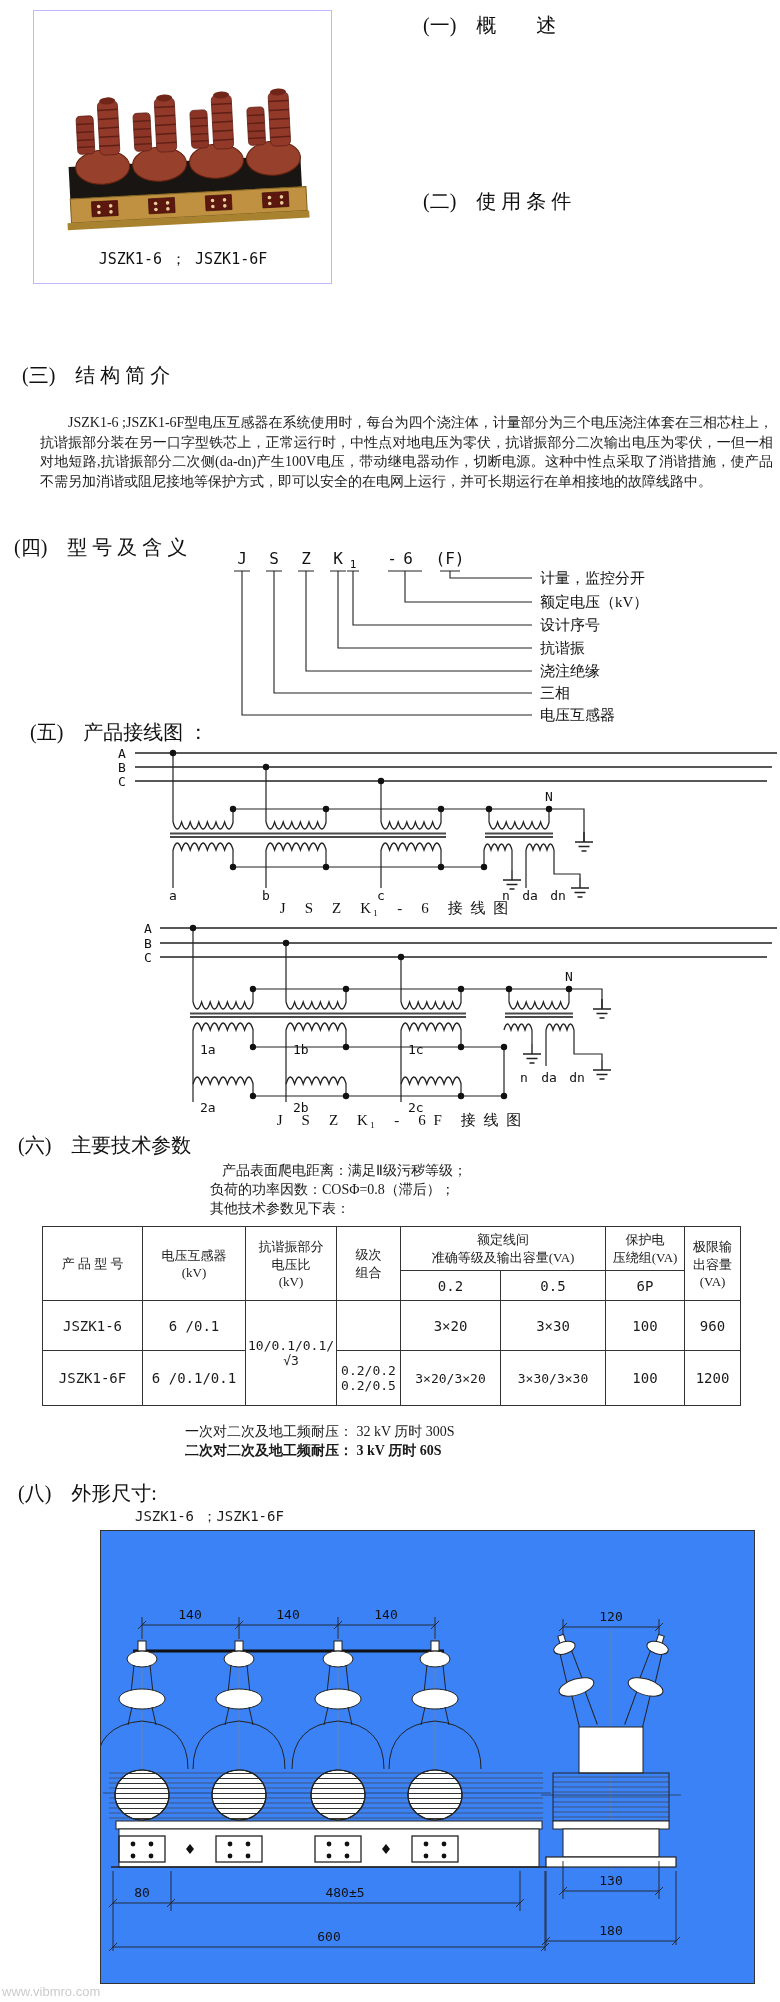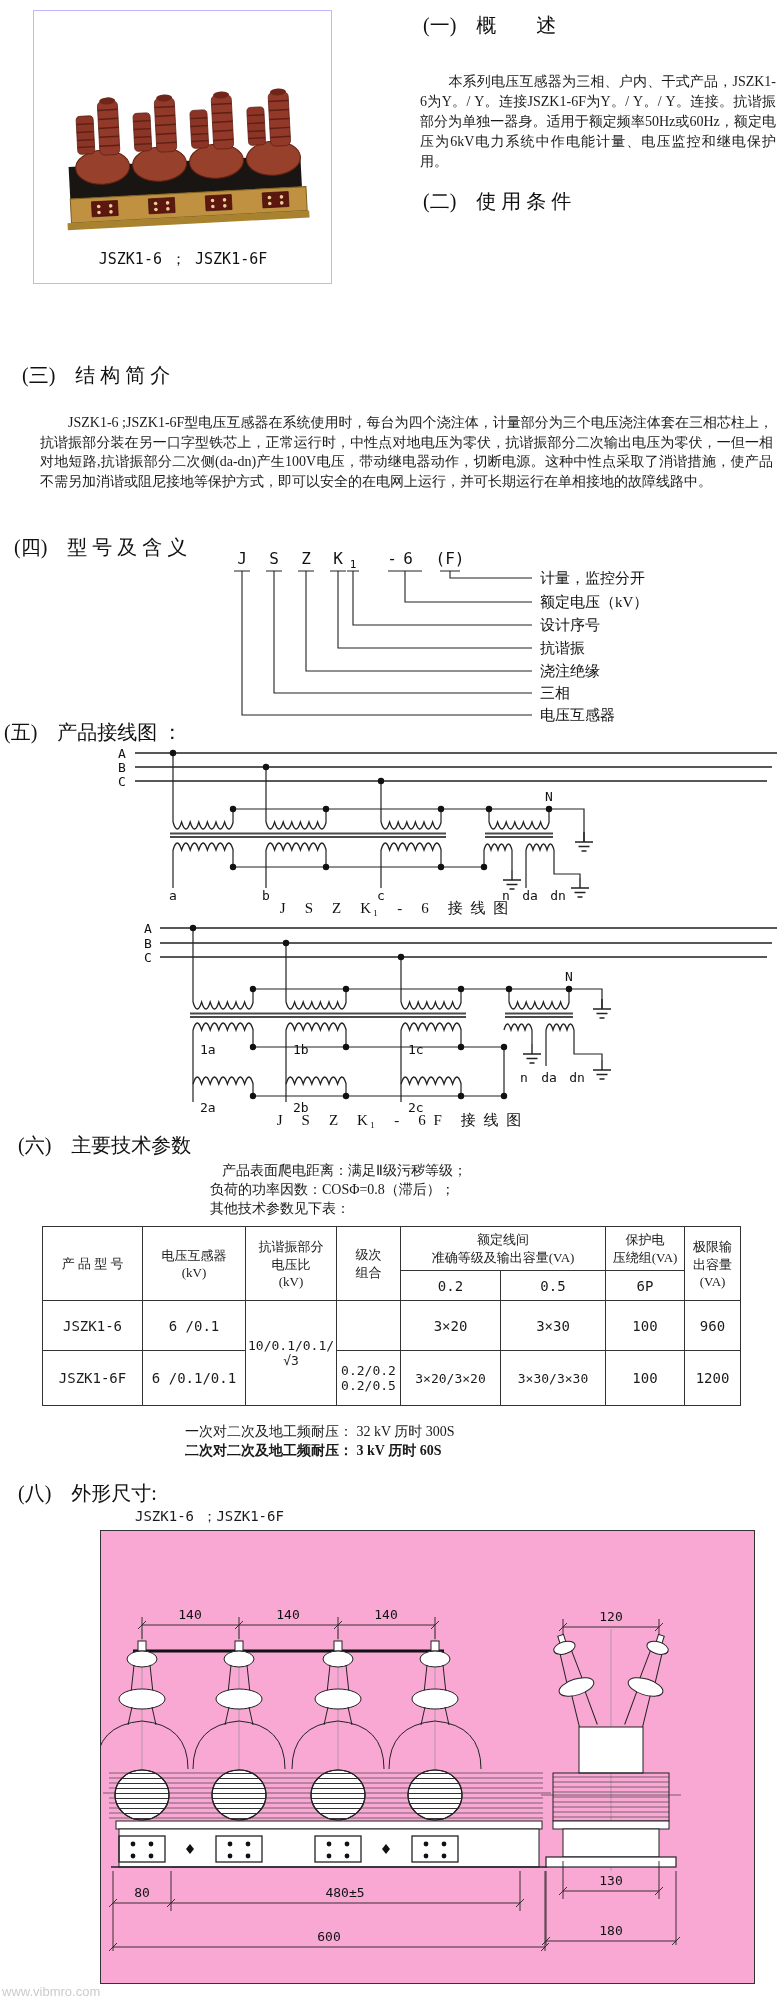--- a/index.html
+++ b/index.html
@@ -12,21 +12,21 @@
   .photo-box{left:33px;top:10px;width:297px;height:272px;border:1px solid #c4b5fd;background:#fff;}
   .list-item{font-size:14px;line-height:22px;white-space:nowrap;}
   .techline{font-size:14px;white-space:nowrap;}
   .noteline{font-size:14px;white-space:nowrap;}
   table.spec{border-collapse:collapse;table-layout:fixed;width:698px;}
   table.spec th, table.spec td{border:1px solid #333;text-align:center;vertical-align:middle;
         white-space:pre-line;padding:0 2px;font-weight:normal;}
   table.spec th{font-size:13px;}
   table.spec td{font-size:14px;}
   .val{font-family:"DejaVu Sans Mono",monospace;font-size:14px;}
-  .draw-box{left:100px;top:1530px;width:653px;height:452px;border:1.5px solid #333;background:#f9a8d4;}
+  .draw-box{left:100px;top:1530px;width:653px;height:452px;border:1.5px solid #333;background:#3b82f6;}
   svg text{fill:#111;}
   .wm{font-family:"Liberation Sans",sans-serif;font-size:13px;color:#cccccc;}
 </style>
 </head>
 <body>
 
 <div class="page">
 
   <div class="abs photo-box">
     <svg width="297" height="272" viewBox="0 0 297 272">
@@ -87,21 +87,20 @@
             <circle cx="76" cy="191" r="1.8" fill="#e8cf9a"></circle>
           <circle cx="64" cy="197" r="1.8" fill="#e8cf9a"></circle>
             <circle cx="76" cy="197" r="1.8" fill="#e8cf9a"></circle>
         </g>
       </g>
       <text x="149" y="253" text-anchor="middle" font-size="15" class="mono">JSZK1-6 ；  JSZK1-6F</text>
     </svg>
   </div>
 
   <div class="abs h" style="left:423px;top:12px;">(一)　概　　述</div>
-  <div class="abs bodytext" style="left:420px;top:72px;width:356px;">　　本系列电压互感器为三相、户内、干式产品，JSZK1-6为Y。/ Y。连接JSZK1-6F为Y。/ Y。/ Y。连接。抗谐振部分为单独一器身。适用于额定频率50Hz或60Hz，额定电压为6kV电力系统中作电能计量、电压监控和继电保护用。</div>
 
   <div class="abs h" style="left:423px;top:188px;">(二)　使 用 条 件</div>
 
   <div class="abs h" style="left:22px;top:362px;">(三)　结 构 简 介</div>
   <div class="abs bodytext" style="left:40px;top:413px;width:733px;line-height:19.5px;">　　JSZK1-6 ;JSZK1-6F型电压互感器在系统使用时，每台为四个浇注体，计量部分为三个电压浇注体套在三相芯柱上，抗谐振部分装在另一口字型铁芯上，正常运行时，中性点对地电压为零伏，抗谐振部分二次输出电压为零伏，一但一相对地短路,抗谐振部分二次侧(da-dn)产生100V电压，带动继电器动作，切断电源。这种中性点采取了消谐措施，使产品不需另加消谐或阻尼接地等保护方式，即可以安全的在电网上运行，并可长期运行在单相接地的故障线路中。</div>
 
   <div class="abs h" style="left:14px;top:534px;">(四)　型 号 及 含 义</div>
   <svg class="abs" style="left:140px;top:548px;" width="640" height="186" viewBox="0 0 640 186">
     <g font-size="16" class="mono" text-anchor="middle">
       <text x="102" y="16">J</text>
@@ -127,21 +126,21 @@
       <text x="400" y="35">计量，监控分开</text>
       <text x="400" y="59">额定电压（kV）</text>
       <text x="400" y="82">设计序号</text>
       <text x="400" y="105">抗谐振</text>
       <text x="400" y="128">浇注绝缘</text>
       <text x="400" y="150">三相</text>
       <text x="400" y="172">电压互感器</text>
     </g>
   </svg>
 
-  <div class="abs h" style="left:4px;top:719px;">(五)　产品接线图 ：</div>
+  <div class="abs h" style="left:30px;top:719px;">(五)　产品接线图 ：</div>
 
   <svg class="abs" style="left:80px;top:742px;" width="700" height="175" viewBox="0 0 700 175">
     <defs>
       <path id="coilP" d="M0,0 q4.3,14 8.6,0 q4.3,14 8.6,0 q4.3,14 8.6,0 q4.3,14 8.6,0 q4.3,14 8.6,0 q4.3,14 8.6,0 q4.3,14 8.6,0" fill="none" stroke="#222" stroke-width="1.3"></path>
       <path id="coilS" d="M0,0 q4.3,-14 8.6,0 q4.3,-14 8.6,0 q4.3,-14 8.6,0 q4.3,-14 8.6,0 q4.3,-14 8.6,0 q4.3,-14 8.6,0 q4.3,-14 8.6,0" fill="none" stroke="#222" stroke-width="1.3"></path>
       <path id="coilA" d="M0,0 q3.5,-12 7,0 q3.5,-12 7,0 q3.5,-12 7,0 q3.5,-12 7,0" fill="none" stroke="#222" stroke-width="1.3"></path>
       <g id="gnd" stroke="#222" stroke-width="1.4" fill="none">
         <path d="M0,-10 V0 M-9,0 H9 M-5.5,4.5 H5.5 M-2.5,9 H2.5"></path>
       </g>
     </defs>

